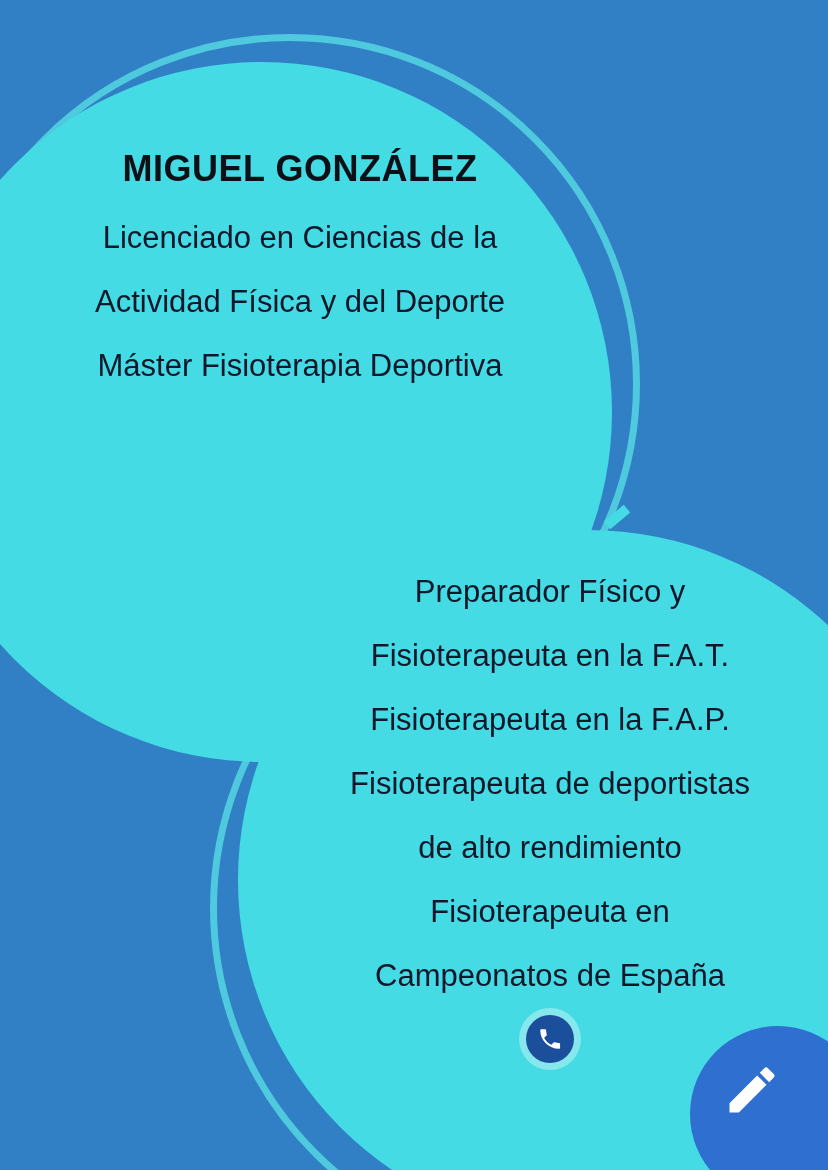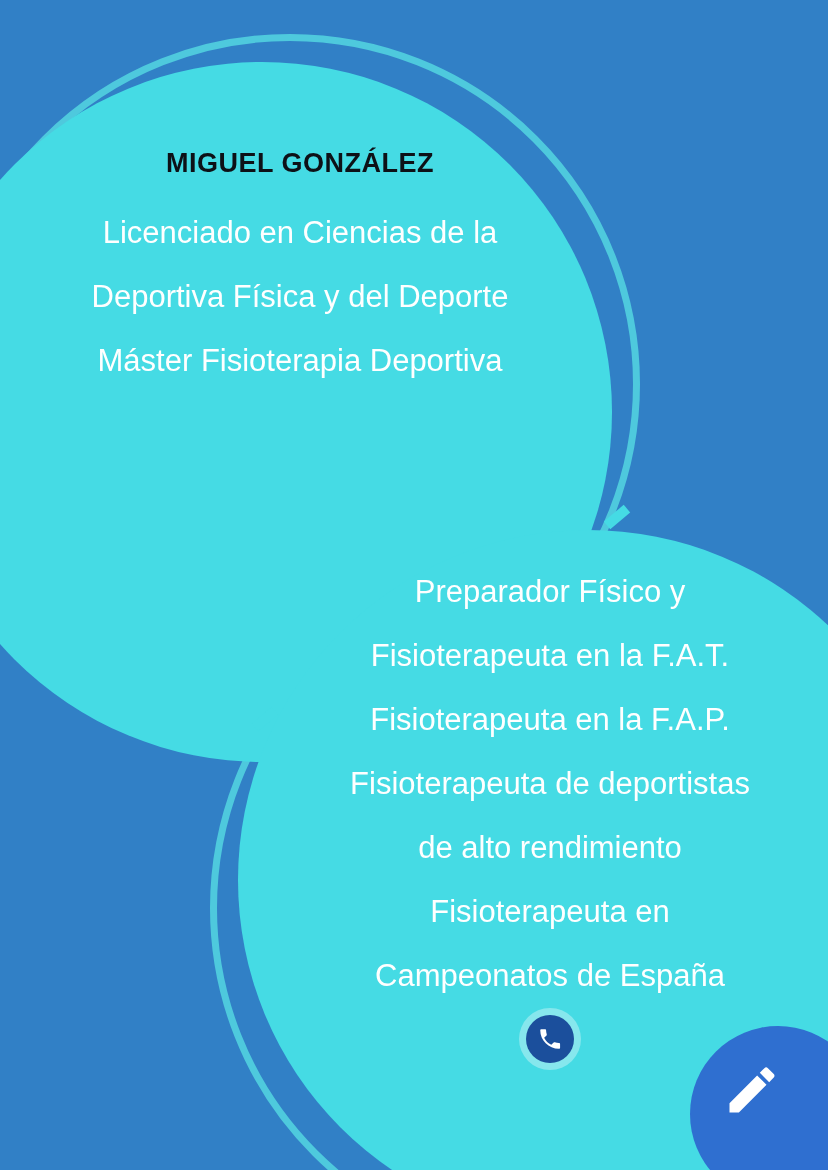--- a/index.html
+++ b/index.html
@@ -75,30 +75,30 @@
     top: 148px;
     width: 600px;
   }
   #bottom-text {
     left: 250px;
     top: 560px;
     width: 600px;
   }
 
   .name {
-    font-size: 27px;
+    font-size: 36px;
     font-weight: bold;
     letter-spacing: 0.5px;
-    margin-bottom: 22px;
+    margin-bottom: 16px;
     color: #0d1117;
   }
   .line {
     font-size: 31px;
     line-height: 64px;
-    color: #ffffff;
+    color: #0f172a;
     white-space: nowrap;
   }
 
   
   #phone-row {
     position: absolute;
     left: 250px;
     top: 1008px;
     width: 600px;
     display: flex;
@@ -175,21 +175,21 @@
 
   <div class="blob blob-top"></div>
   <div class="blob blob-bottom"></div>
 
   <div class="notch" style="left:604px; top:512px;"></div>
   <div class="notch" style="left:252px; top:714px;"></div>
 
   <div id="top-text" class="text-block">
     <div class="name">MIGUEL GONZÁLEZ</div>
     <div class="line">Licenciado en Ciencias de la</div>
-    <div class="line">Deportiva Física y del Deporte</div>
+    <div class="line">Actividad Física y del Deporte</div>
     <div class="line">Máster Fisioterapia Deportiva</div>
   </div>
 
   <div id="bottom-text" class="text-block">
     <div class="line">Preparador Físico y</div>
     <div class="line">Fisioterapeuta en la F.A.T.</div>
     <div class="line">Fisioterapeuta en la F.A.P.</div>
     <div class="line">Fisioterapeuta de deportistas</div>
     <div class="line">de alto rendimiento</div>
     <div class="line">Fisioterapeuta en</div>

